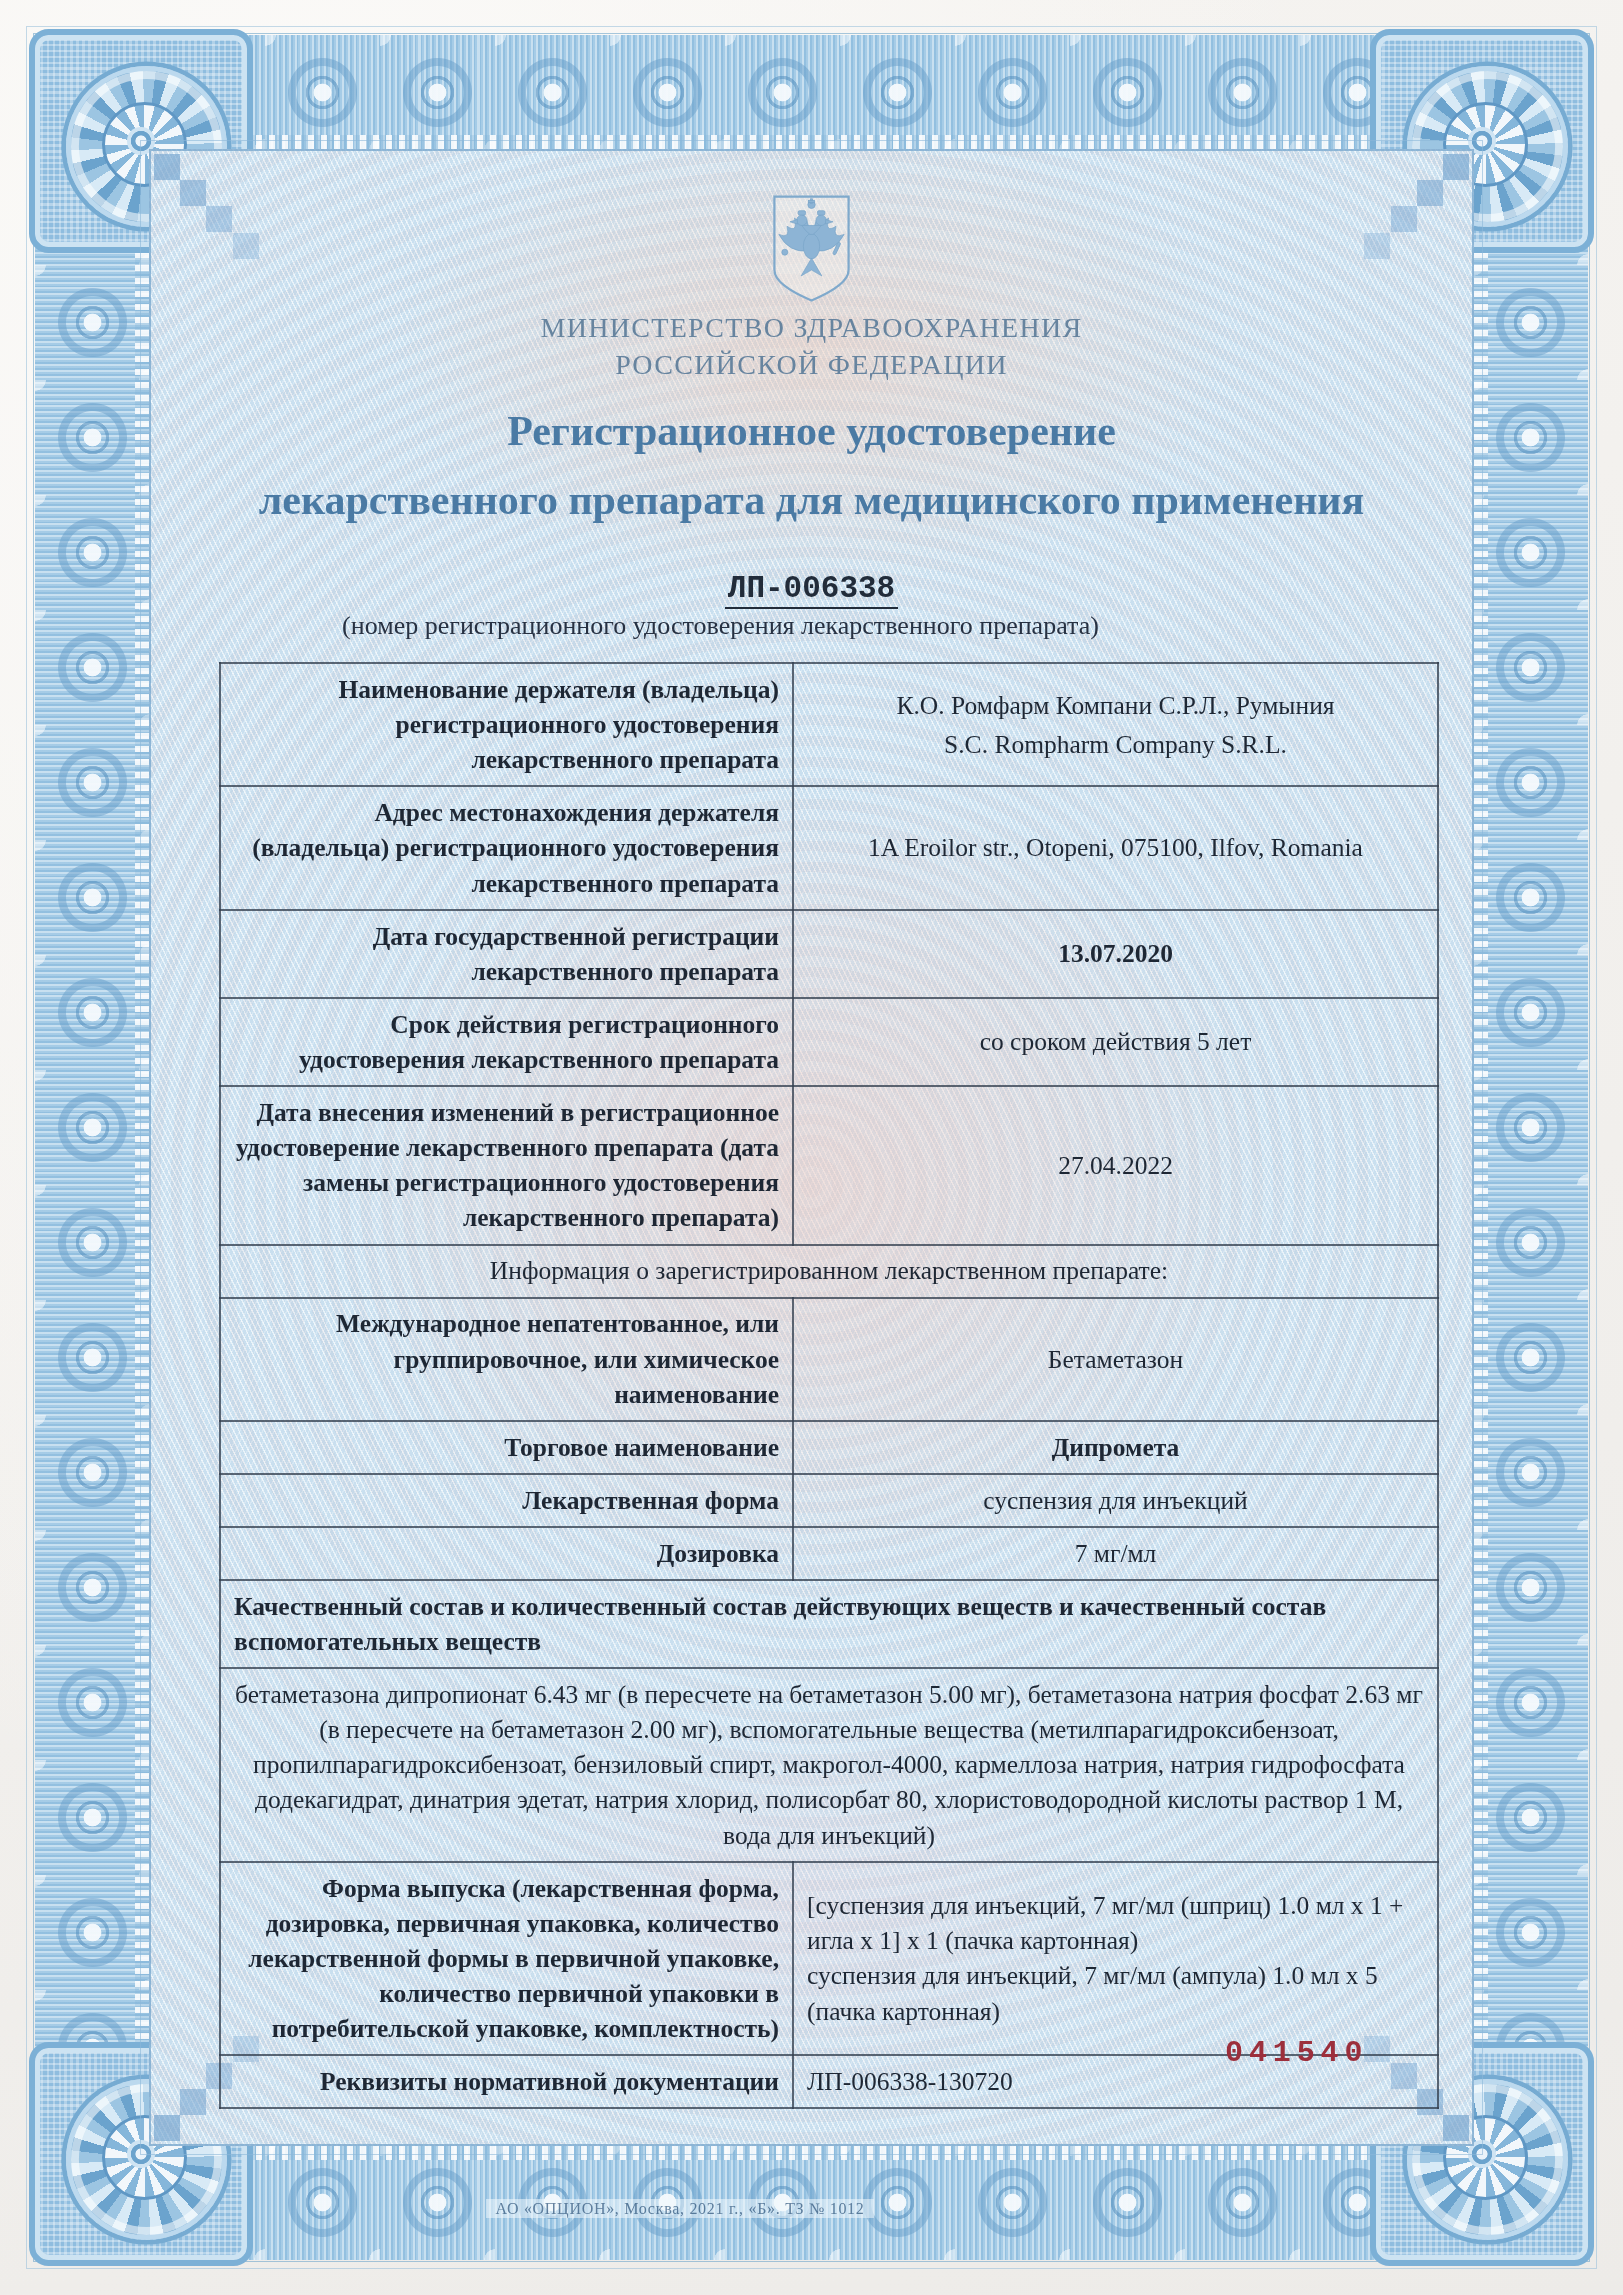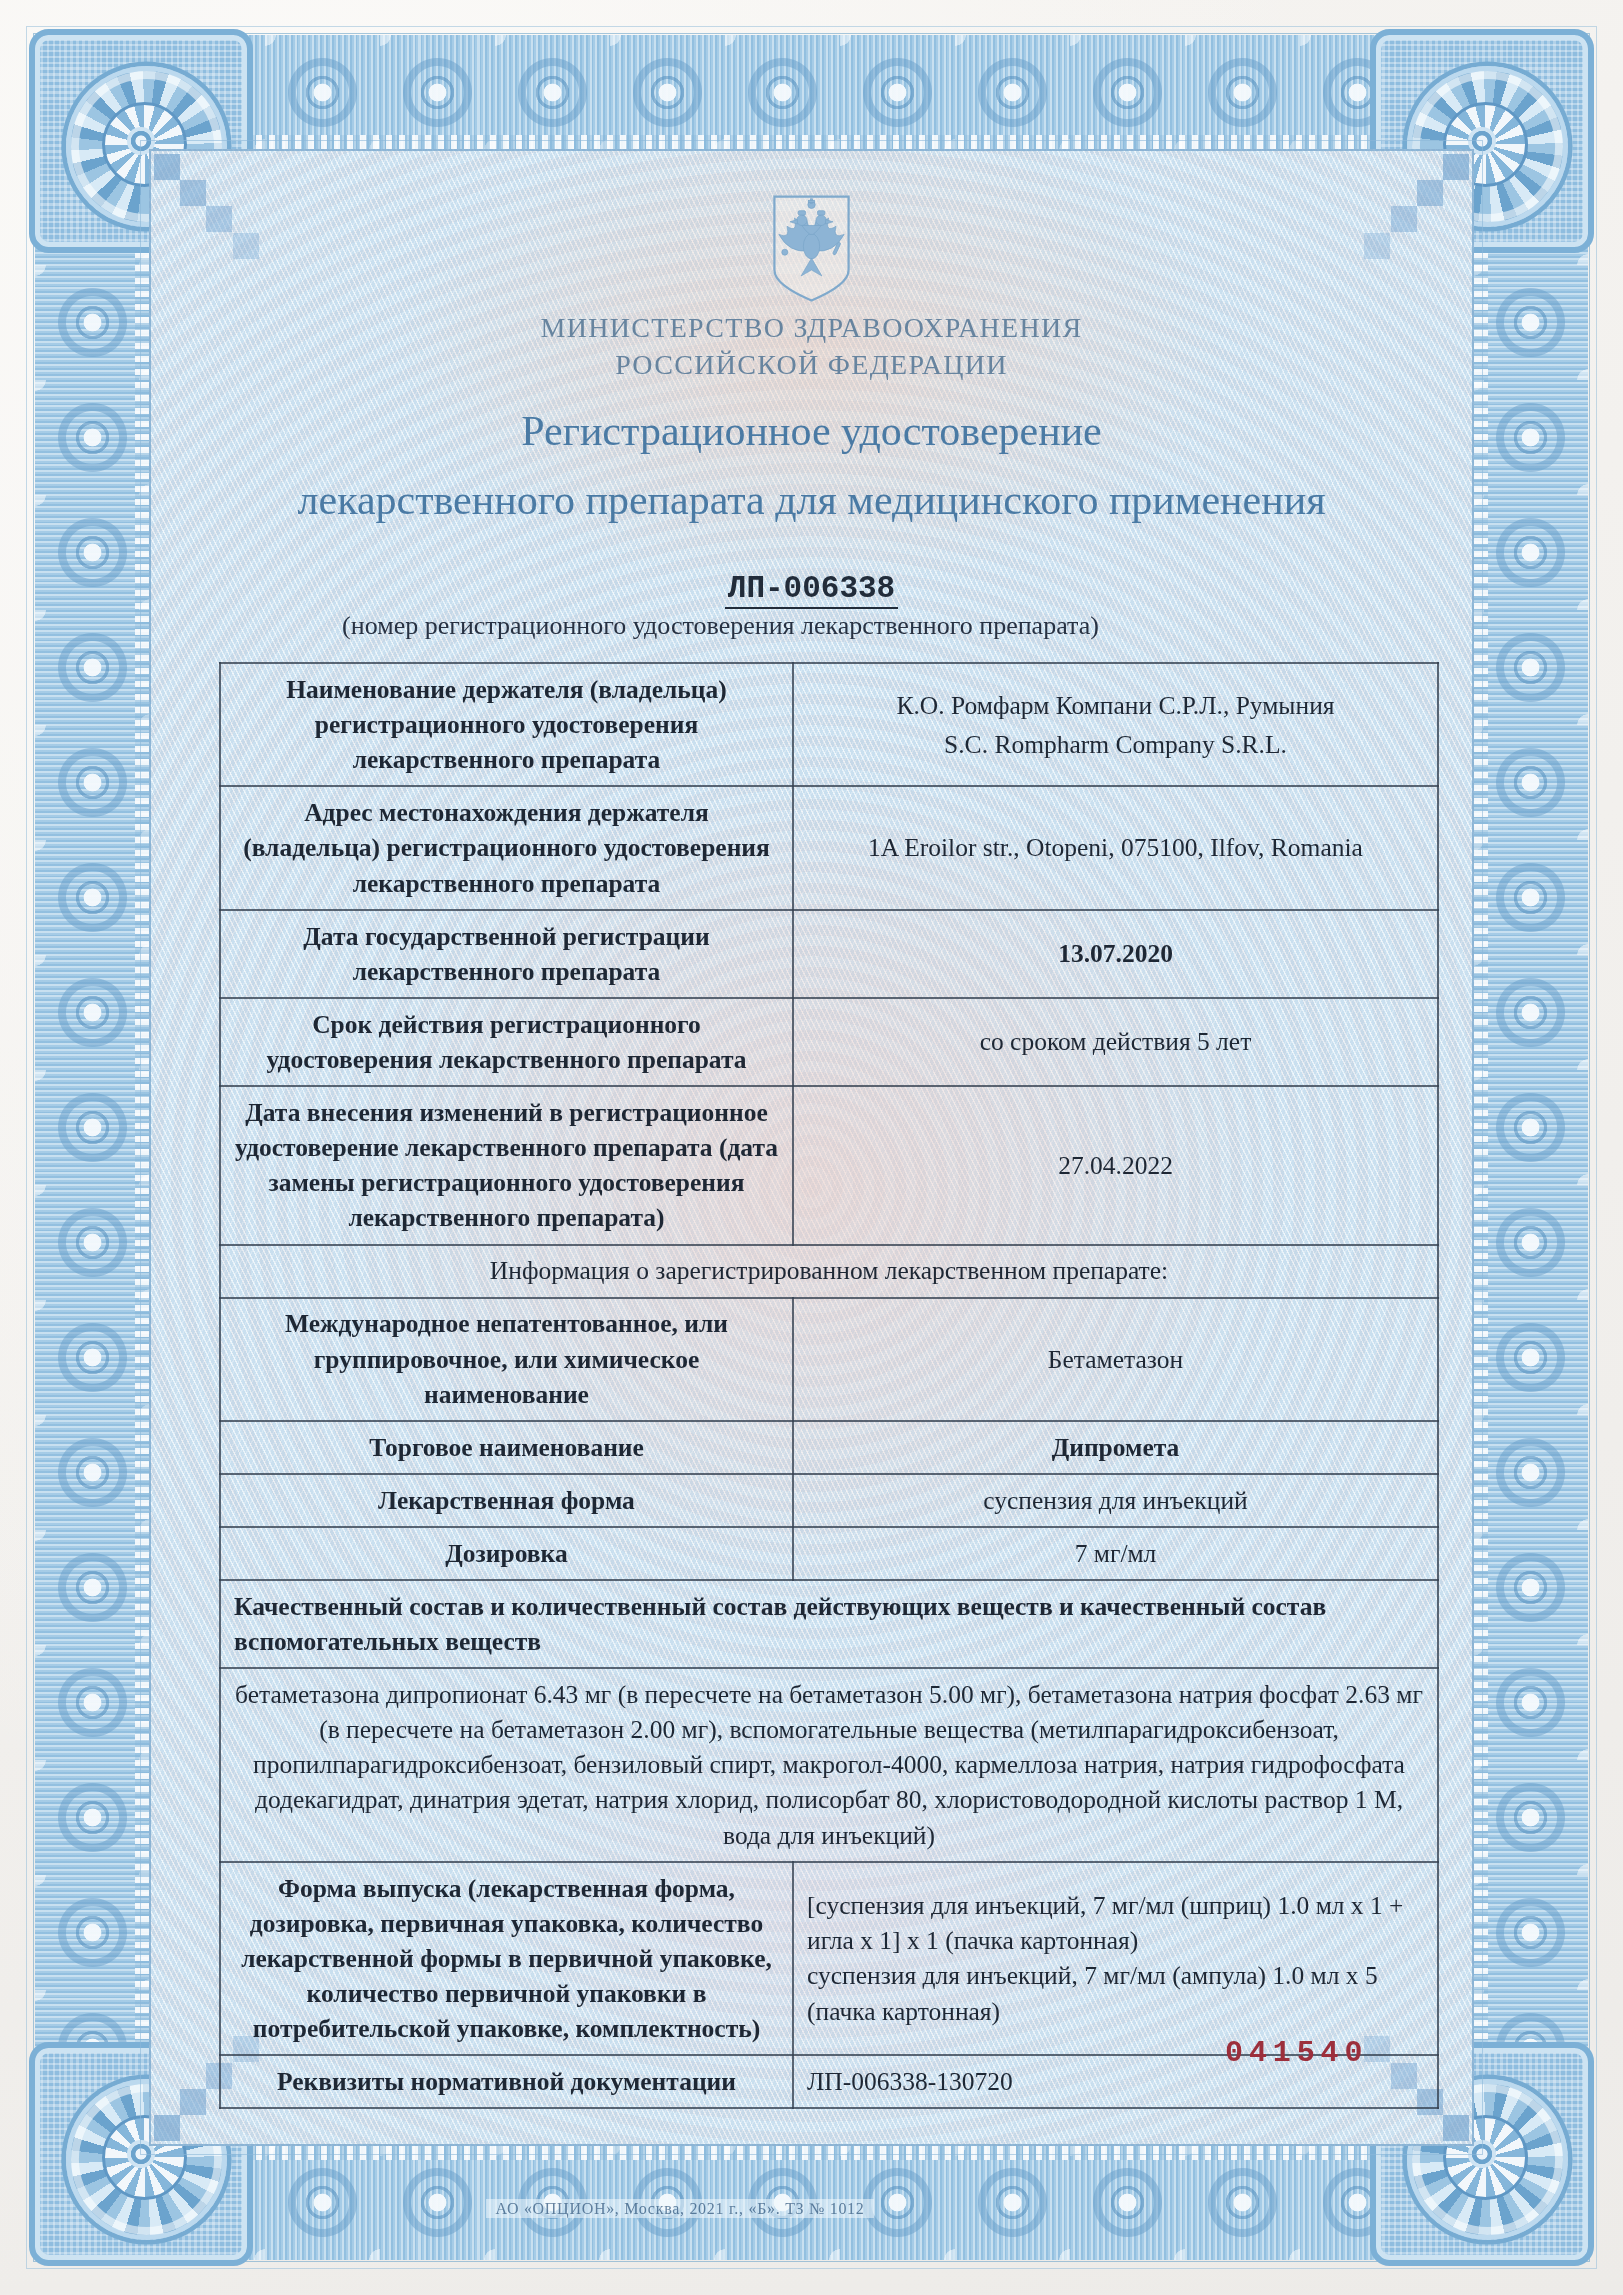--- a/index.html
+++ b/index.html
@@ -76,31 +76,31 @@
   .steps-tl{left:154px;top:154px;box-shadow:26px 26px 0 rgba(108,158,204,.5),52px 52px 0 rgba(108,158,204,.4),79px 79px 0 rgba(108,158,204,.28);}
   .steps-tr{right:154px;top:154px;box-shadow:-26px 26px 0 rgba(108,158,204,.5),-52px 52px 0 rgba(108,158,204,.4),-79px 79px 0 rgba(108,158,204,.28);}
   .steps-bl{left:154px;bottom:154px;box-shadow:26px -26px 0 rgba(108,158,204,.5),52px -52px 0 rgba(108,158,204,.4),79px -79px 0 rgba(108,158,204,.28);}
   .steps-br{right:154px;bottom:154px;box-shadow:-26px -26px 0 rgba(108,158,204,.5),-52px -52px 0 rgba(108,158,204,.4),-79px -79px 0 rgba(108,158,204,.28);}
 
   
   .coat{position:absolute;left:767px;top:192px;width:89px;height:113px;}
   .ministry{position:absolute;left:0;width:1623px;top:309px;text-align:center;
     font-size:28px;line-height:37px;letter-spacing:1.3px;color:#67849f;}
   .doc-title{position:absolute;left:0;width:1623px;top:397px;text-align:center;
-    font-size:42px;line-height:69px;font-weight:normal;color:#4a7aa4;}
+    font-size:42px;line-height:69px;font-weight:bold;color:#4a7aa4;}
   .reg-num{position:absolute;left:0;width:1623px;top:571px;text-align:center;
     font-size:31px;font-weight:bold;color:#222c3a;font-family:Liberation Mono, monospace;}
   .reg-num span{border-bottom:2.6px solid #222c3a;padding:0 2.6px 1.3px;}
   .reg-caption{position:absolute;left:0;width:1441px;top:611px;text-align:center;
     font-size:26px;color:#273142;}
 
   table.cert{position:absolute;left:219px;top:662px;width:1217px;border-collapse:collapse;table-layout:fixed;
     color:#1e2734;font-size:25.5px;}
   table.cert td{border:2px solid rgba(52,64,79,.78);vertical-align:middle;padding:7.9px 13px;line-height:1.38;}
-  td.lbl{font-weight:bold;text-align:center;margin-left:39px;}
+  td.lbl{font-weight:bold;text-align:right;margin-left:39px;}
   td.val{text-align:center;}
   td.val-left{text-align:left;}
   td.merged-center{text-align:center;font-weight:normal;}
   td.merged-bold{font-weight:bold;text-align:left;line-height:1.55;}
   td.merged-par{font-weight:normal;text-align:center;vertical-align:top;line-height:1.42;padding-top:10.5px;}
   .bold{font-weight:bold;}
   .vline2{margin-top:3.9px;}
 
   .serial{position:absolute;left:1225px;top:2036px;font-family:Liberation Mono, monospace;
     font-size:30px;font-weight:700;letter-spacing:5.9px;color:#9c2f3c;}

